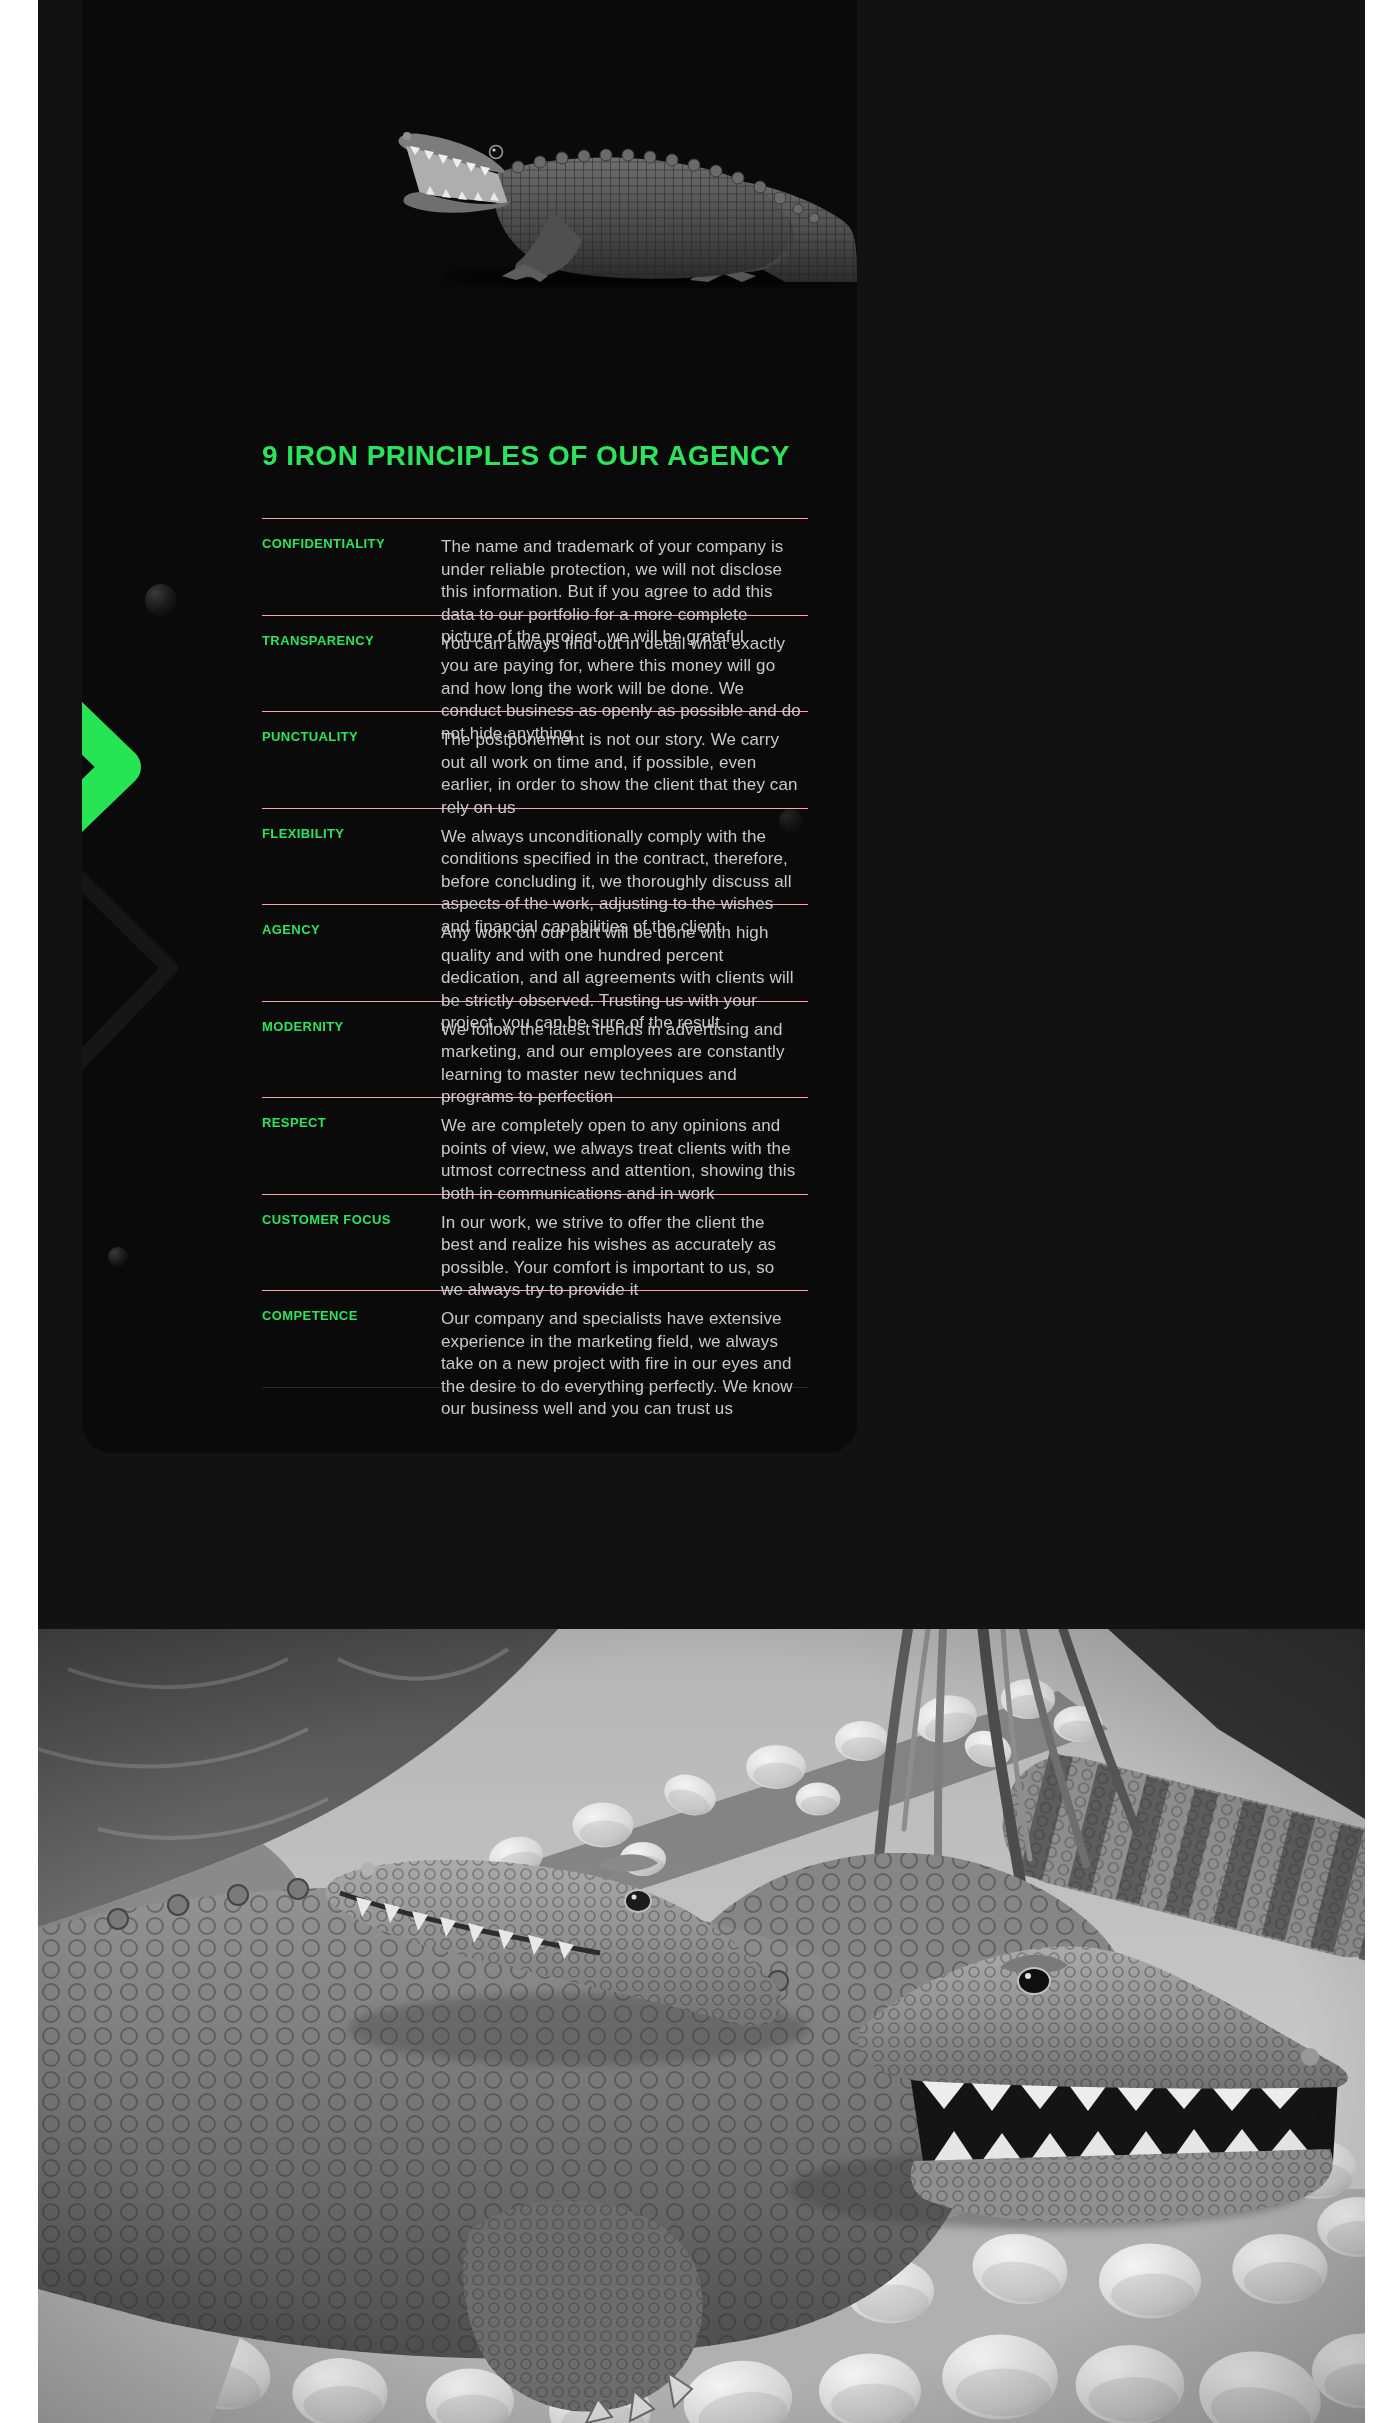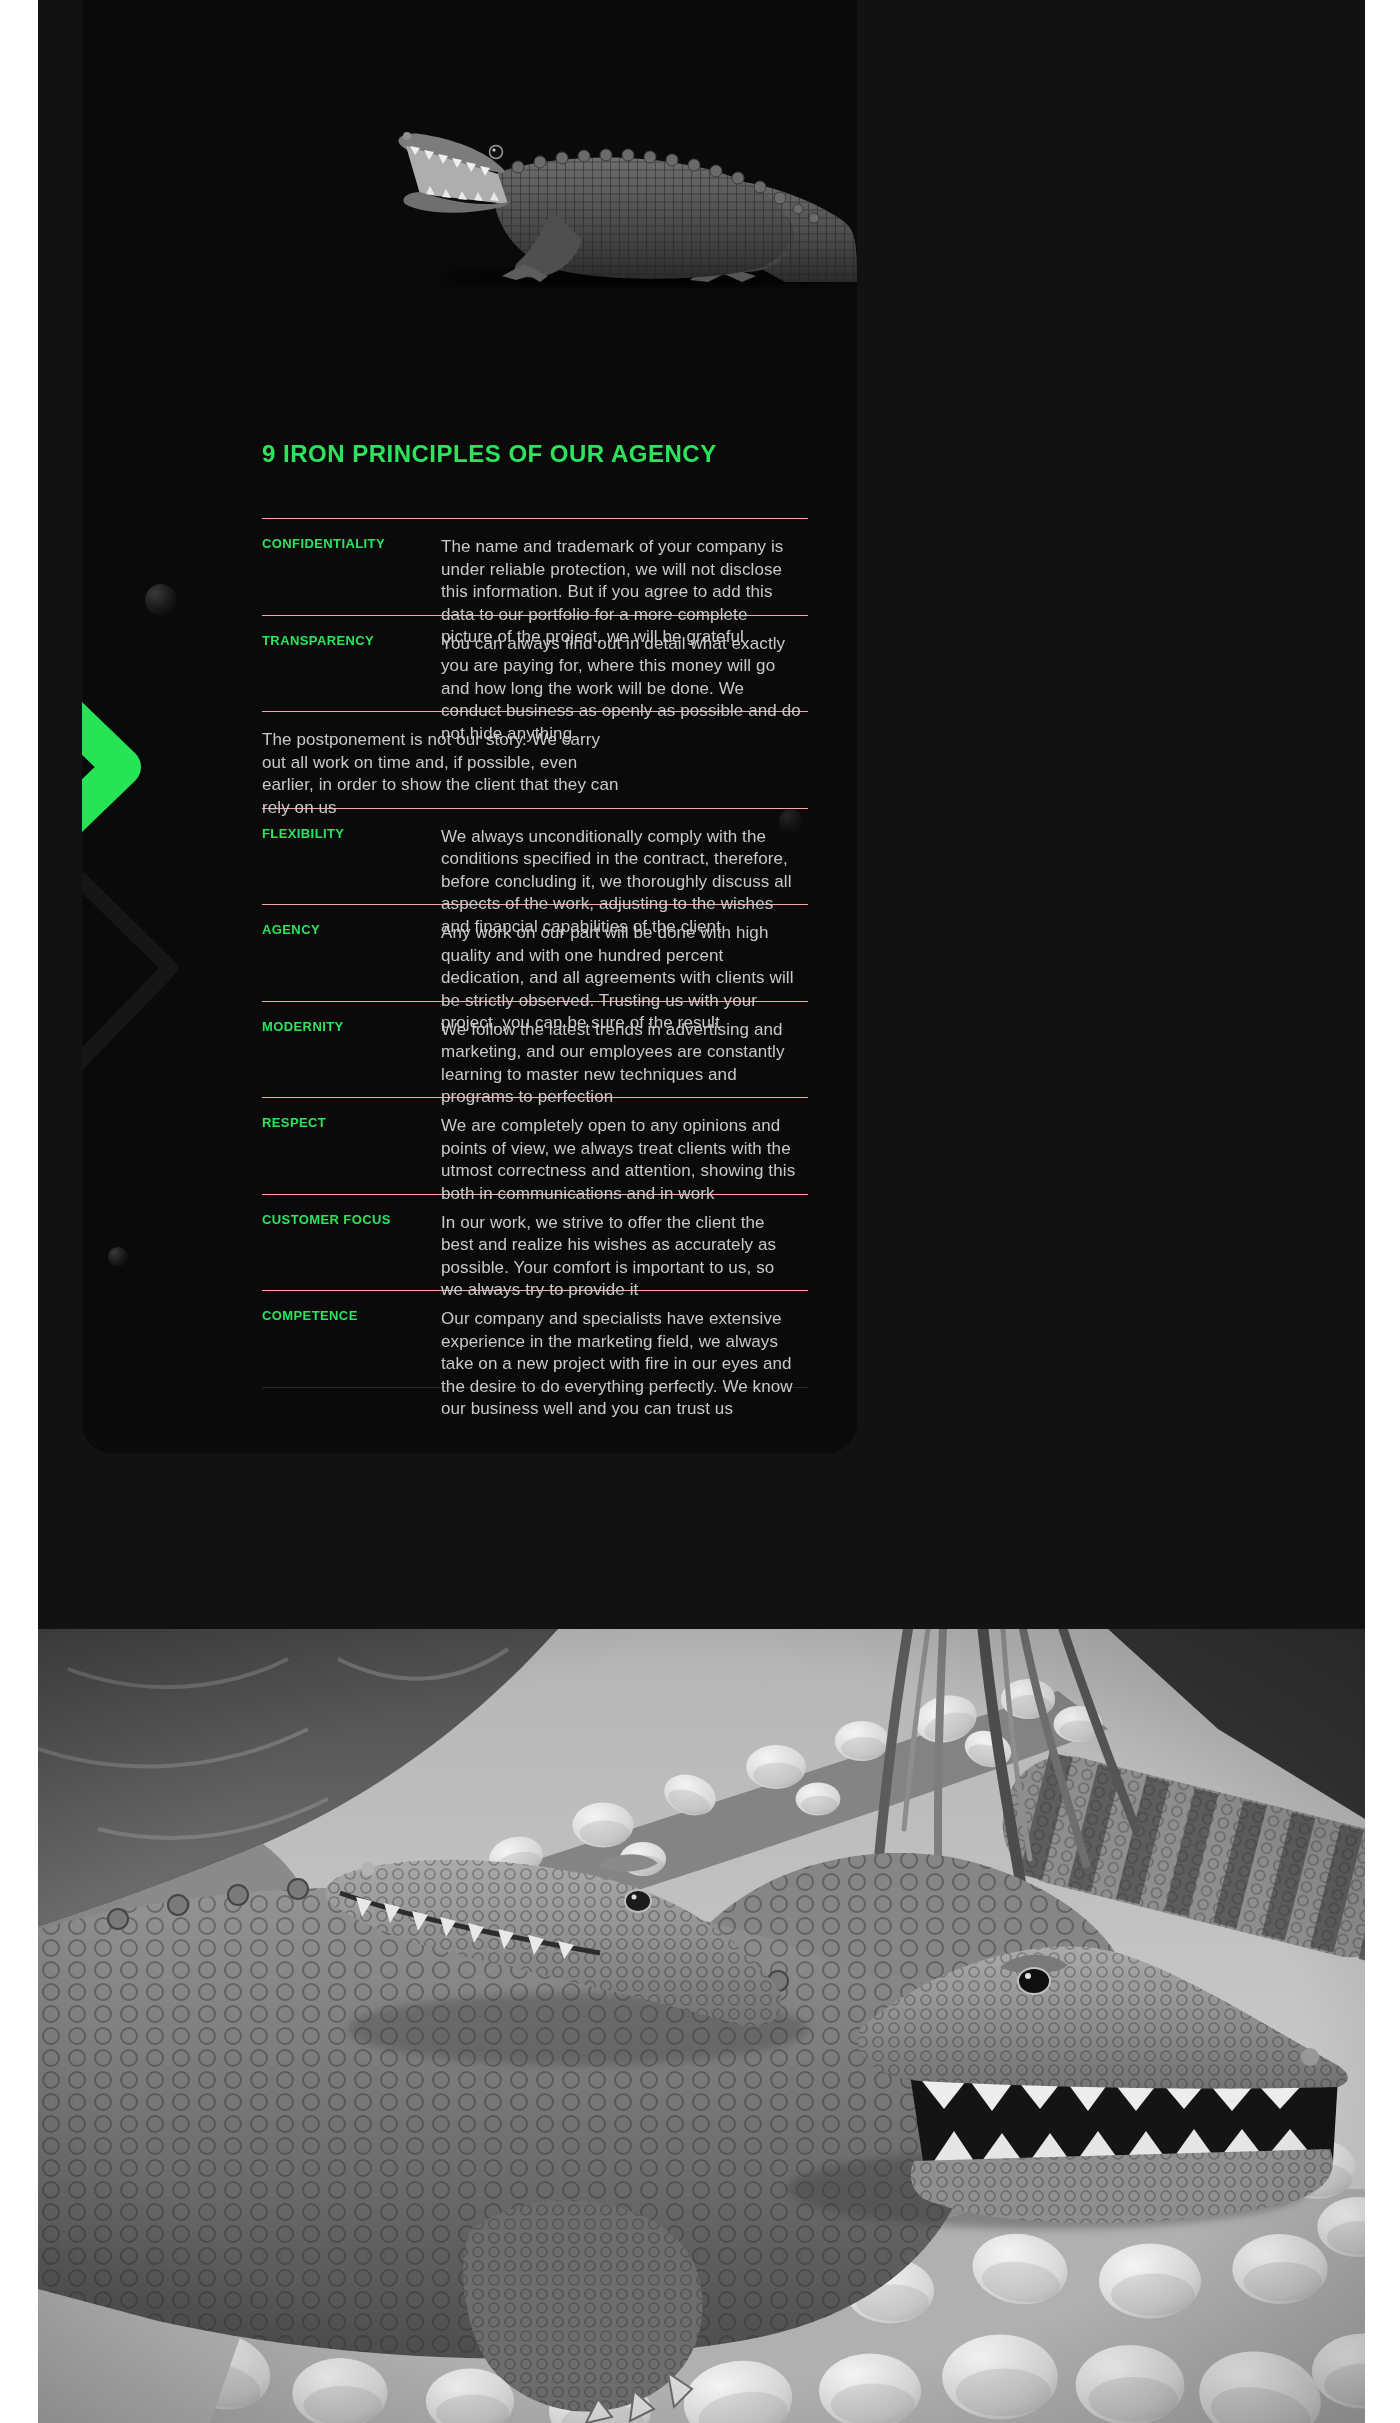--- a/index.html
+++ b/index.html
@@ -17,21 +17,21 @@
   .chev-outline { position:absolute; left:-34px; top:848px; opacity:.9; }
   .sphere { position:absolute; border-radius:50%;
             background:radial-gradient(circle at 32% 28%, #3a3a3a 0%, #1c1c1c 45%, #0c0c0c 80%); }
   .sphere.s1 { left:63px; top:584px; width:32px; height:32px; }
   .sphere.s2 { left:26px; top:1247px; width:20px; height:20px; }
   .sphere.s3 { left:697px; top:809px; width:24px; height:24px; opacity:.55; }
 
   .croc-hero { position:absolute; left:308px; top:110px; width:467px; height:178px; }
 
   .hero-title { position:absolute; left:180px; top:440px; width:560px;
-                font-size:24px; font-weight:bold; letter-spacing:.5px; color:var(--accent,#2ee35c); }
+                font-size:28px; font-weight:bold; letter-spacing:.5px; color:var(--accent,#2ee35c); }
 
   .rows { position:absolute; left:180px; top:518px; width:546px; border-bottom:1px solid #262626; }
   .row { display:flex; height:96.5px; border-top:1px solid #fca5a5; padding-top:17px; }
   .row .plabel { width:179px; flex:none; font-size:13px; font-weight:bold; letter-spacing:.4px;
                  color:var(--accent,#2ee35c); }
   .row .pdesc { width:360px; flex:none; font-size:17px; line-height:1.33; color:#c9c9c9; letter-spacing:.1px; }
 
   
   .photo { position:absolute; left:38px; top:1629px; width:1327px; height:794px; background:#9d9d9d; overflow:hidden; }
   .photo svg { display:block; width:100%; height:100%; }
@@ -135,20 +135,21 @@
       <div class="rows">
         <div class="row">
           <div class="plabel">CONFIDENTIALITY</div>
           <p class="pdesc">The name and trademark of your company is under reliable protection, we will not disclose this information. But if you agree to add this data to our portfolio for a more complete picture of the project, we will be grateful</p>
         </div>
         <div class="row">
           <div class="plabel">TRANSPARENCY</div>
           <p class="pdesc">You can always find out in detail what exactly you are paying for, where this money will go and how long the work will be done. We conduct business as openly as possible and do not hide anything</p>
         </div>
         <div class="row">
+          <div class="plabel">PUNCTUALITY</div>
           <p class="pdesc">The postponement is not our story. We carry out all work on time and, if possible, even earlier, in order to show the client that they can rely on us</p>
         </div>
         <div class="row">
           <div class="plabel">FLEXIBILITY</div>
           <p class="pdesc">We always unconditionally comply with the conditions specified in the contract, therefore, before concluding it, we thoroughly discuss all aspects of the work, adjusting to the wishes and financial capabilities of the client</p>
         </div>
         <div class="row">
           <div class="plabel">AGENCY</div>
           <p class="pdesc">Any work on our part will be done with high quality and with one hundred percent dedication, and all agreements with clients will be strictly observed. Trusting us with your project, you can be sure of the result</p>
         </div>

